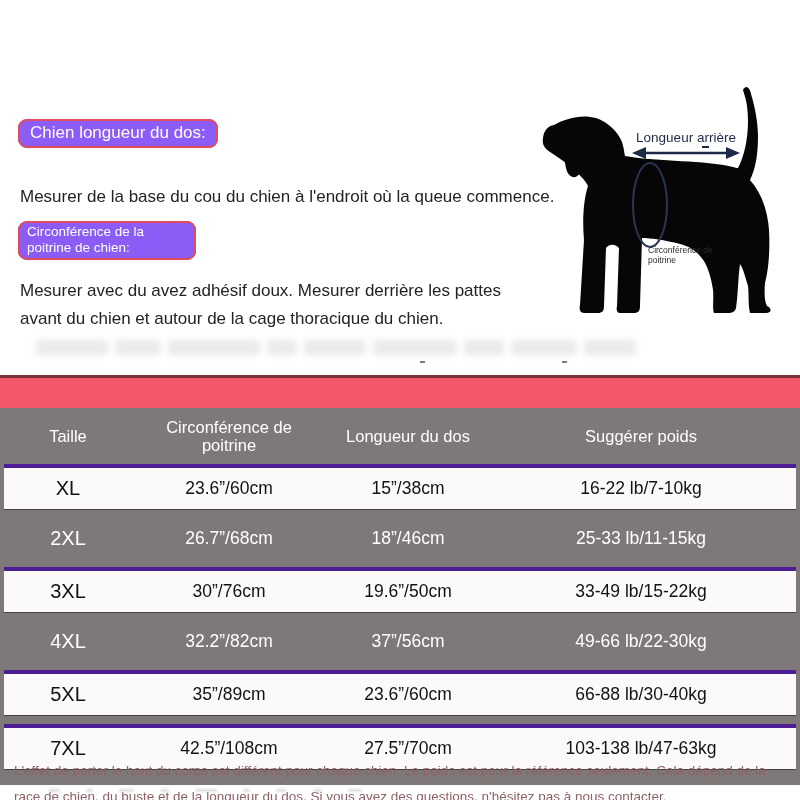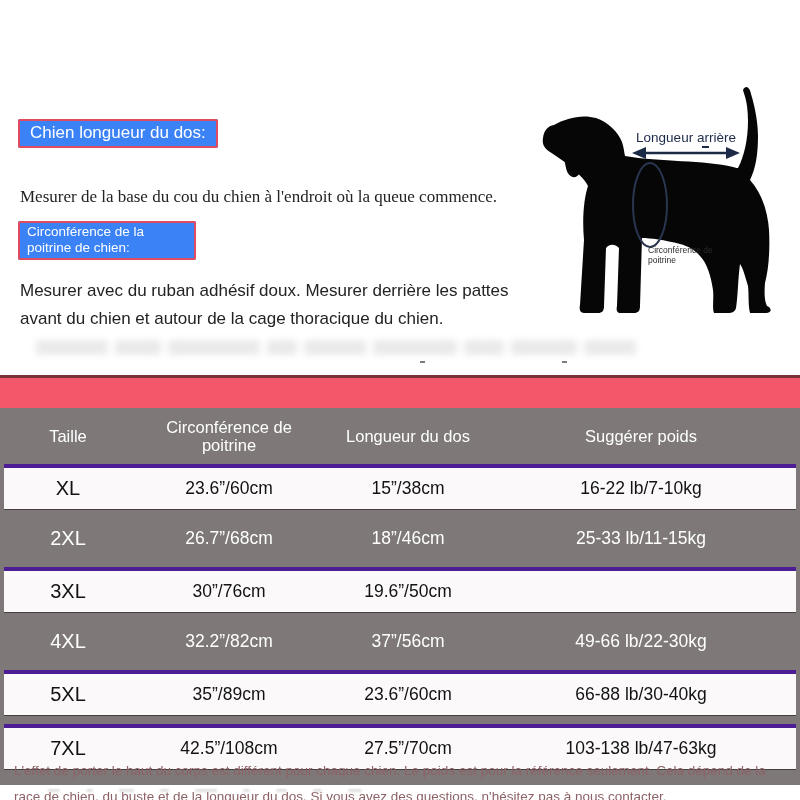--- a/index.html
+++ b/index.html
@@ -1,25 +1,25 @@
 <!DOCTYPE html>
 <html><head>
 <meta charset="utf-8">
 <style>
   html,body{margin:0;padding:0;background:#ffffff;}
   .page{position:relative;width:800px;height:800px;background:#ffffff;overflow:hidden;
         font-family:"Liberation Sans", sans-serif;color:#1f1f1f;}
 
   
-  .badge{position:absolute;background:#3b82f6;color:#ffffff;border-radius:2px;
+  .badge{position:absolute;background:#8b5cf6;color:#ffffff;border-radius:9px;
          box-shadow:inset 0 0 0 2px #e04b60;}
   .badge1{left:18px;top:119px;font-size:17px;padding:4px 12px 5px;}
   .badge2{left:18px;top:221px;font-size:13.5px;line-height:16px;padding:3px 9px 4px;max-width:160px;}
   .para{position:absolute;font-size:17px;color:#232323;line-height:28px;}
-  .para1{left:20px;top:166px;width:560px;font-family:Liberation Serif, serif;}
+  .para1{left:20px;top:166px;width:560px;}
   .para2{left:20px;top:260px;width:505px;}
 
   
   .dog-figure{position:absolute;left:500px;top:68px;width:300px;height:252px;}
 
   
   .ghost-line{position:absolute;left:36px;top:336px;width:600px;height:22px;
               display:flex;gap:7px;align-items:center;filter:blur(3px);opacity:.55;}
   .ghost-line i{display:block;background:#d9d9d9;border-radius:3px;height:15px;}
   .ghost-dot{position:absolute;background:#444;height:2px;opacity:.7;}
@@ -49,21 +49,21 @@
 </style>
 </head>
 <body>
 
 <div class="page">
 
   <div class="badge badge1">Chien longueur du dos:</div>
   <p class="para para1">Mesurer de la base du cou du chien à l'endroit où la queue commence.</p>
 
   <div class="badge badge2">Circonférence de la poitrine de chien:</div>
-  <p class="para para2">Mesurer avec du ruban adhésif doux. Mesurer derrière les pattes avant du chien et autour de la cage thoracique du chien.</p>
+  <p class="para para2">Mesurer avec du avez adhésif doux. Mesurer derrière les pattes avant du chien et autour de la cage thoracique du chien.</p>
 
   <svg class="dog-figure" viewBox="0 0 300 252" xmlns="http://www.w3.org/2000/svg">
 
     <path fill="#060606" d="
       M 125 88
       C 160 94 205 92 233 99
       C 236 100 237 100 238 100
       C 246 85 250 60 247 38
       C 246 30 244 26 243 22
       C 246 16 250 20 251 26
@@ -152,20 +152,21 @@
         <div class="trow gray">
           <div class="tcell c0">2XL</div>
           <div class="tcell c1">26.7”/68cm</div>
           <div class="tcell c2">18”/46cm</div>
           <div class="tcell c3">25-33 lb/11-15kg</div>
         </div>
         <div class="trow white">
           <div class="tcell c0">3XL</div>
           <div class="tcell c1">30”/76cm</div>
           <div class="tcell c2">19.6”/50cm</div>
+          <div class="tcell c3">33-49 lb/15-22kg</div>
         </div>
         <div class="trow gray">
           <div class="tcell c0">4XL</div>
           <div class="tcell c1">32.2”/82cm</div>
           <div class="tcell c2">37”/56cm</div>
           <div class="tcell c3">49-66 lb/22-30kg</div>
         </div>
         <div class="trow white">
           <div class="tcell c0">5XL</div>
           <div class="tcell c1">35”/89cm</div>

